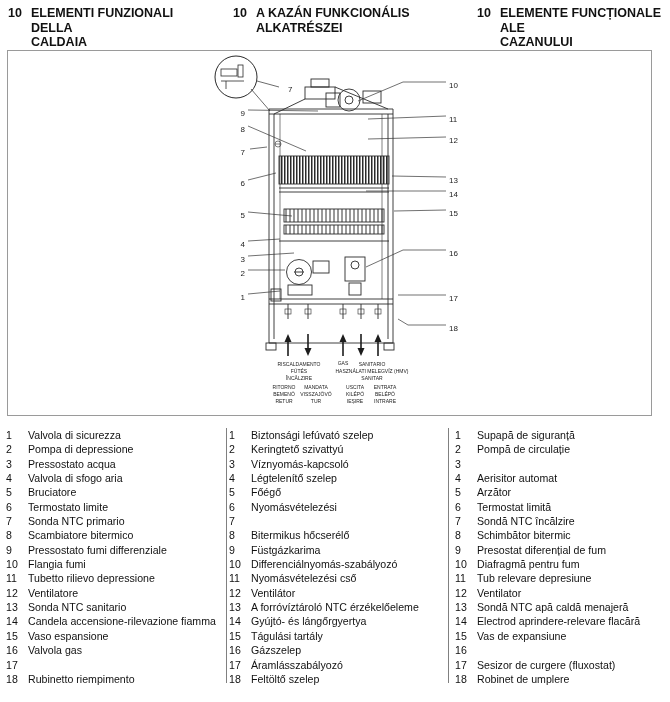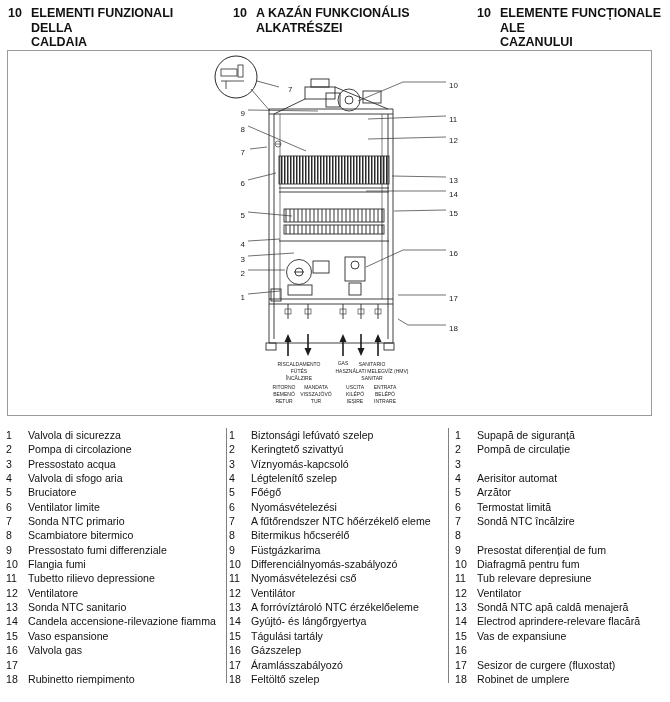--- a/index.html
+++ b/index.html
@@ -226,37 +226,37 @@
 </svg>
 </div>
 
 <div class="legend-col" id="col-it">
     <div class="lrow">
       <span class="ln">1</span>
       <span class="lt">Valvola di sicurezza</span>
     </div>
     <div class="lrow">
       <span class="ln">2</span>
-      <span class="lt">Pompa di circolazione</span>
+      <span class="lt">Pompa di depressione</span>
     </div>
     <div class="lrow">
       <span class="ln">3</span>
       <span class="lt">Pressostato acqua</span>
     </div>
     <div class="lrow">
       <span class="ln">4</span>
       <span class="lt">Valvola di sfogo aria</span>
     </div>
     <div class="lrow">
       <span class="ln">5</span>
       <span class="lt">Bruciatore</span>
     </div>
     <div class="lrow">
       <span class="ln">6</span>
-      <span class="lt">Ventilator limite</span>
+      <span class="lt">Termostato limite</span>
     </div>
     <div class="lrow">
       <span class="ln">7</span>
       <span class="lt">Sonda NTC primario</span>
     </div>
     <div class="lrow">
       <span class="ln">8</span>
       <span class="lt">Scambiatore bitermico</span>
     </div>
     <div class="lrow">
@@ -320,21 +320,20 @@
     <div class="lrow">
       <span class="ln">5</span>
       <span class="lt">Főégő</span>
     </div>
     <div class="lrow">
       <span class="ln">6</span>
       <span class="lt">Nyomásvételezési</span>
     </div>
     <div class="lrow">
       <span class="ln">7</span>
-      <span class="lt">A fűtőrendszer NTC hőérzékelő eleme</span>
     </div>
     <div class="lrow">
       <span class="ln">8</span>
       <span class="lt">Bitermikus hőcserélő</span>
     </div>
     <div class="lrow">
       <span class="ln">9</span>
       <span class="lt">Füstgázkarima</span>
     </div>
     <div class="lrow">
@@ -398,20 +397,21 @@
     <div class="lrow">
       <span class="ln">6</span>
       <span class="lt">Termostat limită</span>
     </div>
     <div class="lrow">
       <span class="ln">7</span>
       <span class="lt">Sondă NTC încălzire</span>
     </div>
     <div class="lrow">
       <span class="ln">8</span>
+      <span class="lt">Schimbător bitermic</span>
     </div>
     <div class="lrow">
       <span class="ln">9</span>
       <span class="lt">Presostat diferențial de fum</span>
     </div>
     <div class="lrow">
       <span class="ln">10</span>
       <span class="lt">Diafragmă pentru fum</span>
     </div>
     <div class="lrow">

